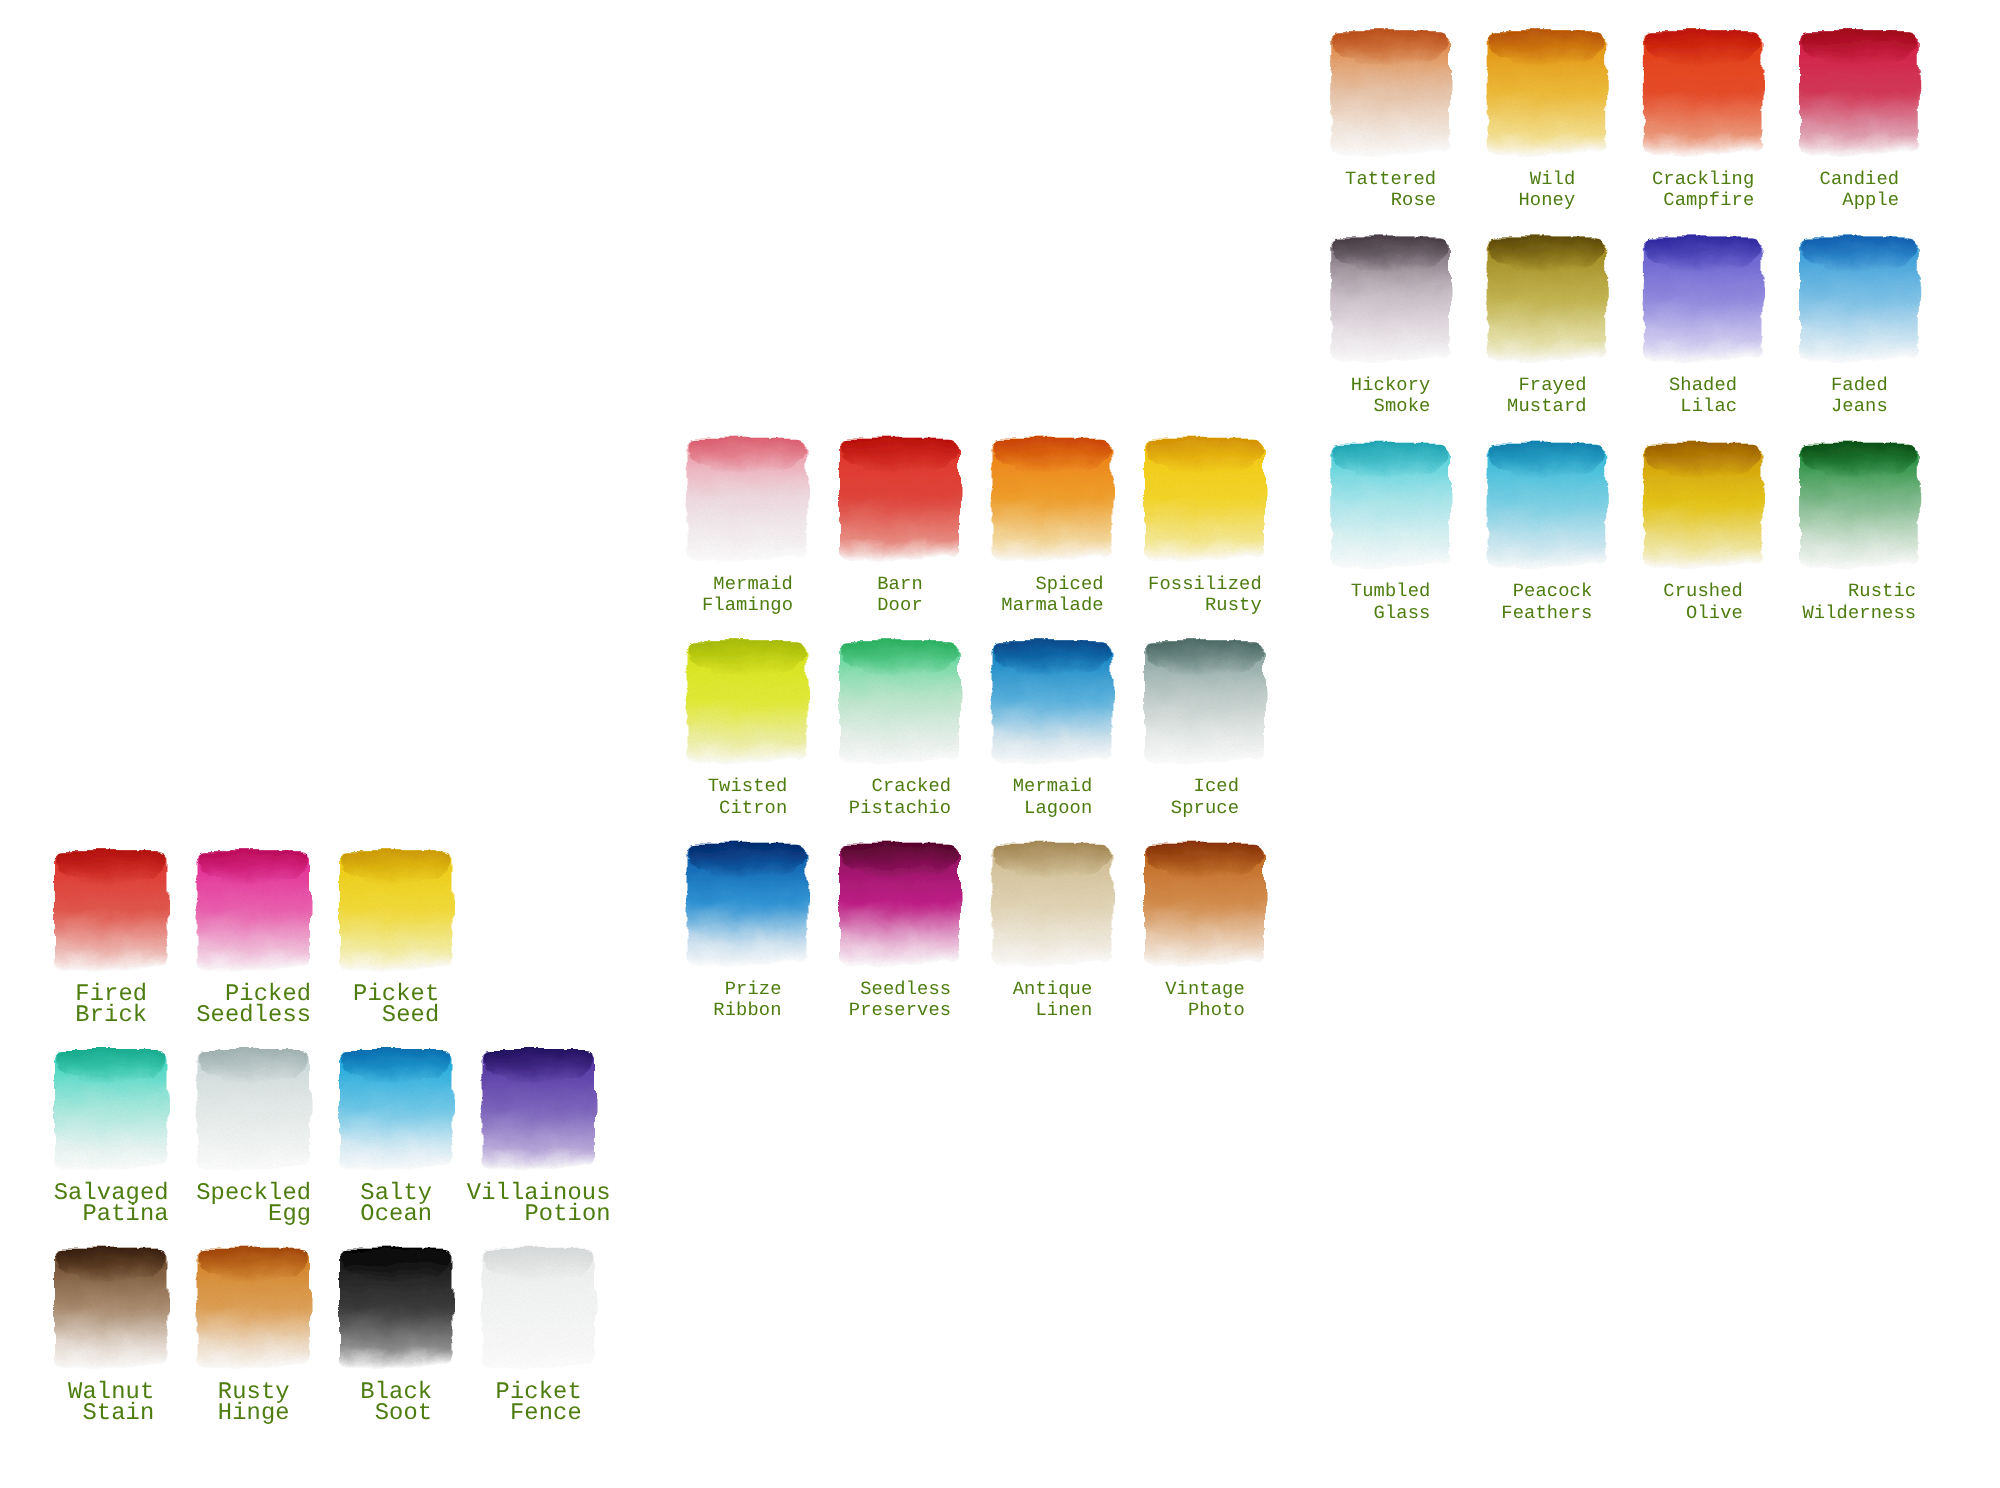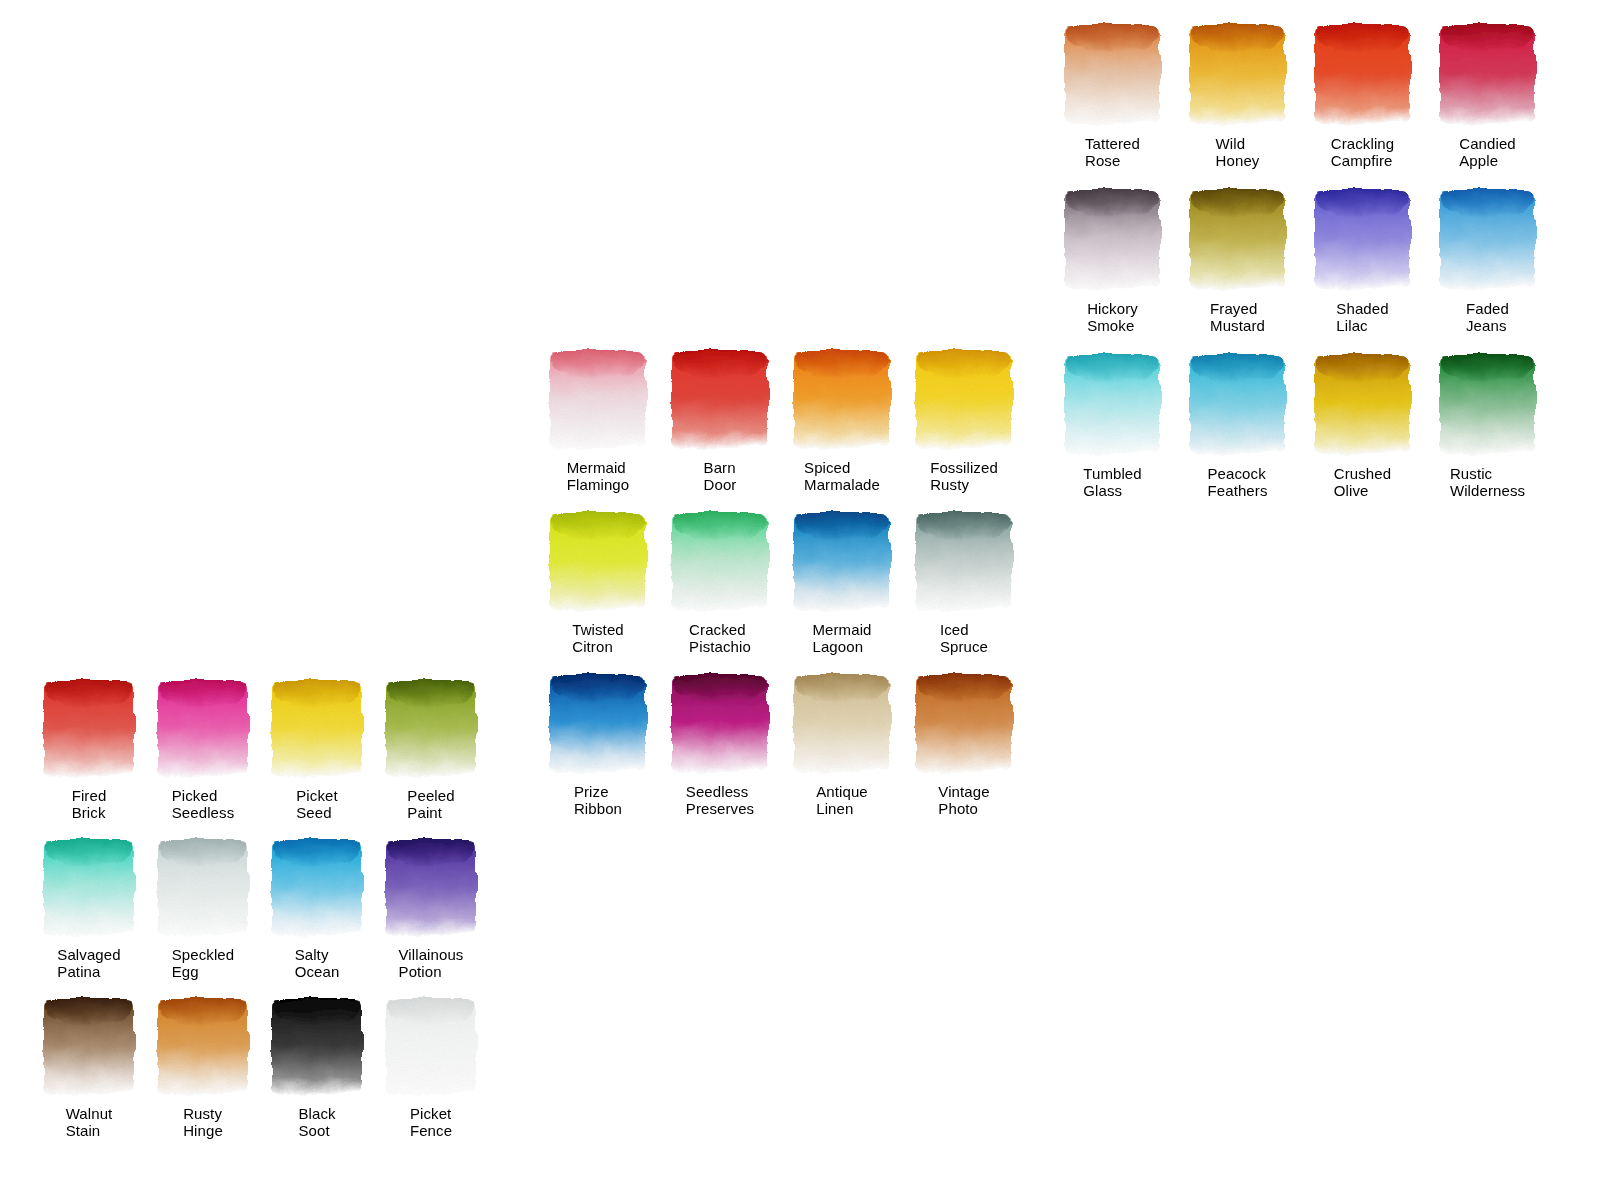--- a/index.html
+++ b/index.html
@@ -89,29 +89,29 @@
     position: absolute;
     inset: 0;
     opacity: .5;
     mix-blend-mode: multiply;
     pointer-events: none;
   }
 
   
   .swatch-label {
     margin-top: 9px;
-    text-align: left;
-    font-family: Liberation Sans, sans-serif;
+    text-align: right;
+    font-family: Liberation Mono, monospace;
     font-size: 15px;
     line-height: 17px;
-    color: #000000;
+    color: #4d7c0f;
     letter-spacing: .1px;
     white-space: pre-line;
   }
-  #group-bottom-left .swatch-label { font-size: 15px; }
+  #group-bottom-left .swatch-label { font-size: 19px; }
 
   .defs-holder {
     position: absolute;
     width: 0;
     height: 0;
     overflow: hidden;
   }
 </style>
 </head>
 <body>
@@ -423,30 +423,20 @@
       <div class="swatch-cell">
         <div class="swatch-paint">
           <div class="paint-wash" style="--grad: linear-gradient(to bottom, #F2D119 0%, #F2D119 14%, #F4DC38 48%, #F6EFA2 84%, #ffffff 100%); --edge: #D4B208;"></div>
           <div class="paint-tooth"><svg width="100%" height="100%" preserveAspectRatio="none">
               <rect width="100%" height="100%" fill="url(#paperTooth)"></rect>
             </svg></div>
         </div>
         <div class="swatch-label">Picket
 Seed</div>
       </div>
-      <div class="swatch-cell">
-        <div class="swatch-paint">
-          <div class="paint-wash" style="--grad: linear-gradient(to bottom, #8CA629 0%, #8CA629 14%, #A9BD50 48%, #DEE4BA 84%, #ffffff 100%); --edge: #6C8615;"></div>
-          <div class="paint-tooth"><svg width="100%" height="100%" preserveAspectRatio="none">
-              <rect width="100%" height="100%" fill="url(#paperTooth)"></rect>
-            </svg></div>
-        </div>
-        <div class="swatch-label">Peeled
-Paint</div>
-      </div>
     </div>
     <div class="swatch-row">
       <div class="swatch-cell">
         <div class="swatch-paint">
           <div class="paint-wash" style="--grad: linear-gradient(to bottom, #4FDCC8 0%, #4FDCC8 14%, #A8EADF 48%, #E9F7F4 84%, #ffffff 100%); --edge: #28C0AA;"></div>
           <div class="paint-tooth"><svg width="100%" height="100%" preserveAspectRatio="none">
               <rect width="100%" height="100%" fill="url(#paperTooth)"></rect>
             </svg></div>
         </div>
         <div class="swatch-label">Salvaged

